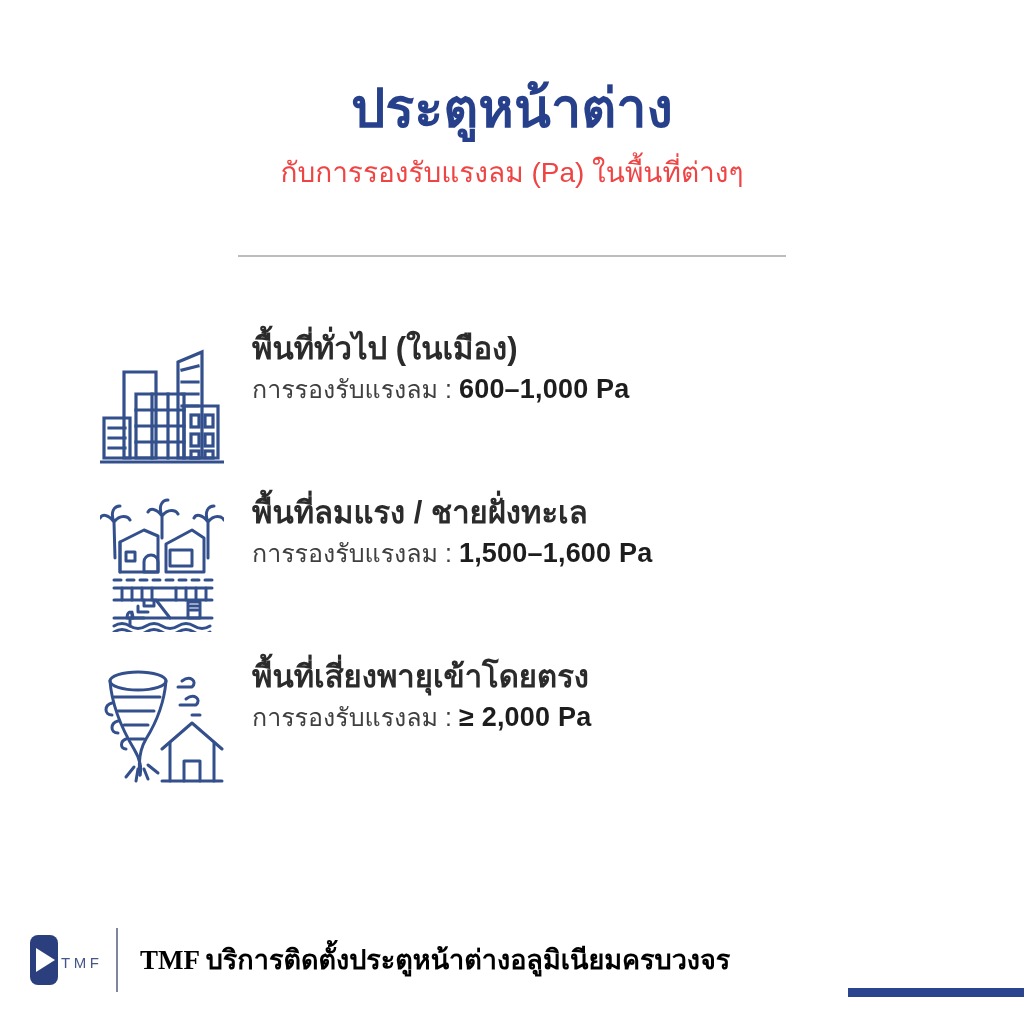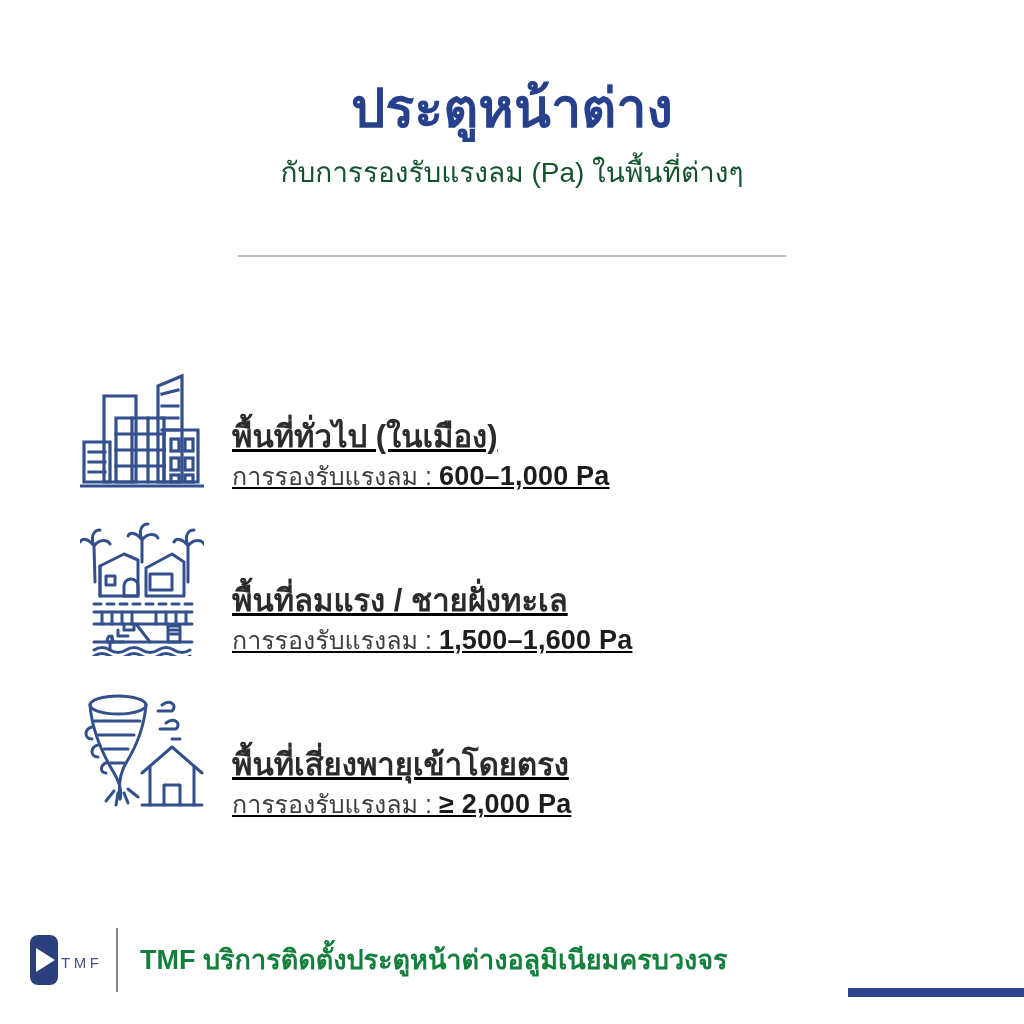--- a/index.html
+++ b/index.html
@@ -35,21 +35,21 @@
     color: #27408b;
     letter-spacing: 0px;
     line-height: 1.12;
     margin: 0;
     white-space: nowrap;
   }
   .subtitle {
     margin-top: 18px;
     font-size: 28px;
     font-weight: normal;
-    color: #14532d;
+    color: #ef4444;
     line-height: 1.2;
     white-space: nowrap;
   }
   .header-rule {
     position: absolute;
     top: 255px;
     left: 238px;
     width: 548px;
     height: 2px;
     background: #bdbdbd;
@@ -57,25 +57,24 @@
 
   
   .list {
     position: absolute;
     top: 330px;
     left: 0;
     width: 1024px;
   }
   .row {
     display: flex;
-    align-items: flex-end;
+    align-items: flex-start;
     height: 164px;
-    padding-left: 76px;
+    padding-left: 96px;
     box-sizing: border-box;
-    text-decoration: underline;
   }
   .row-icon {
     width: 132px;
     min-width: 132px;
     height: 140px;
     display: flex;
     align-items: center;
     justify-content: center;
   }
   .row-icon svg {
@@ -151,24 +150,25 @@
     margin-right: 22px;
     align-self: center;
   }
   .footer-text {
     display: flex;
     flex-direction: column;
     justify-content: center;
   }
   .footer-line1 {
     font-size: 27px;
-    color: #15803d;
+    color: #000000;
     font-weight: bold;
     line-height: 1.22;
     white-space: nowrap;
+    font-family: Liberation Serif, serif;
   }
   .footer-line2 {
     font-size: 25px;
     color: #4b5b87;
     font-weight: normal;
     line-height: 1.22;
     white-space: nowrap;
   }
   .accent-bar {
     position: absolute;

